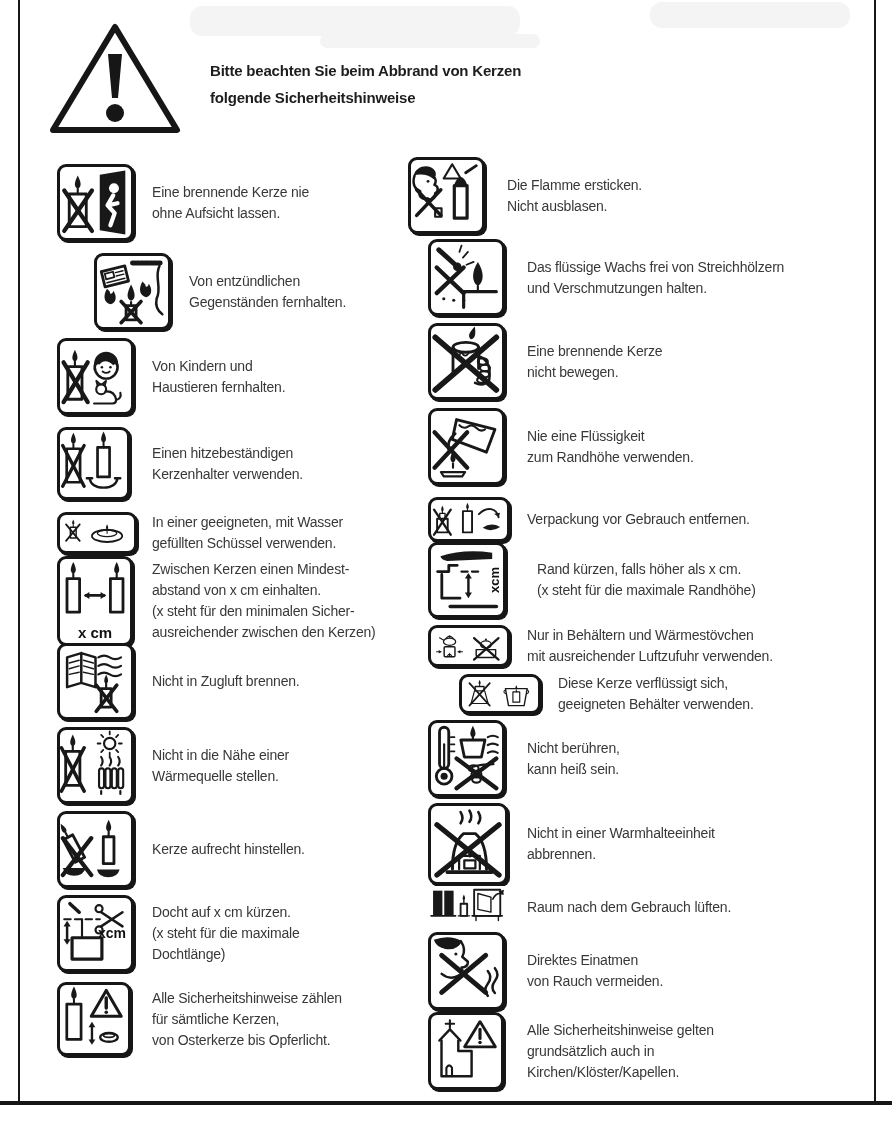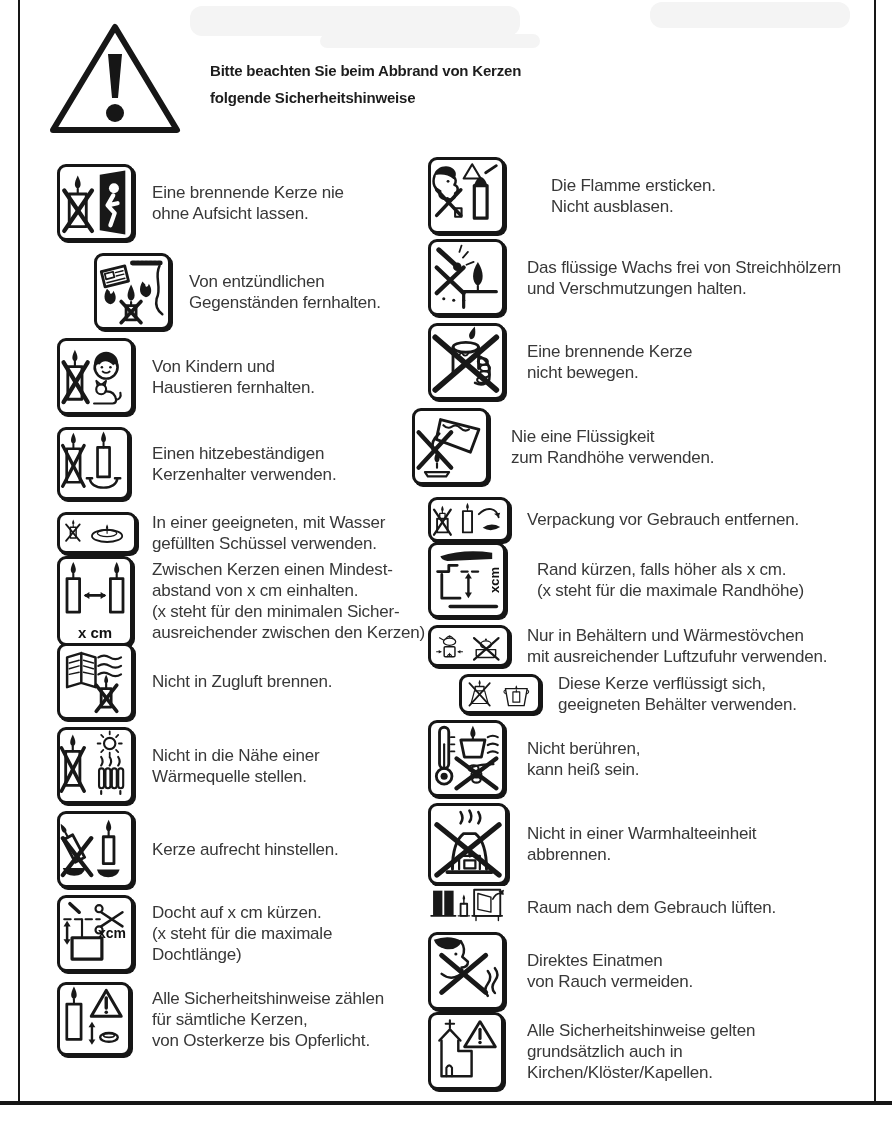--- a/index.html
+++ b/index.html
@@ -18,21 +18,21 @@
   .row{position:absolute;display:flex;align-items:center;}
   .icon-box{position:relative;flex:none;background:#fff;border:3px solid #161616;
             border-radius:9px;box-shadow:2px 2px 0 #161616;box-sizing:border-box;}
   .icon-box.noframe{border:none;border-radius:0;box-shadow:none;}
   .icon-box svg{position:absolute;left:0;top:0;width:100%;height:100%;display:block;}
   .icon-label{position:absolute;font-weight:bold;color:#111;white-space:nowrap;}
   .icon-label.bottom{left:0;right:0;bottom:2px;text-align:center;font-size:15px;}
   .icon-label.midright{right:5px;top:38%;font-size:14px;}
   .icon-label.rotright{right:-4px;top:50%;font-size:13px;
        transform:translateY(-50%) rotate(-90deg);}
-  .txt{font-size:17px;line-height:21px;color:#383838;letter-spacing:-0.2px;}
+  .txt{font-size:14px;line-height:21px;color:#383838;letter-spacing:-0.2px;}
   .txt .line{white-space:nowrap;}
 </style>
 </head>
 <body>
 
 <div id="page">
   <div class="smudge" style="left:190px;top:6px;width:330px;height:30px;"></div>
   <div class="smudge" style="left:650px;top:2px;width:200px;height:26px;"></div>
   <div class="smudge" style="left:320px;top:34px;width:220px;height:14px;"></div>
 
@@ -299,21 +299,21 @@
    <ellipse cx="72" cy="74" rx="8" ry="3" stroke-width="2.5"></ellipse>
             </g>
           </svg>
         </div>
         <div class="txt" style="margin-left: 21px;">
           <div class="line">Alle Sicherheitshinweise zählen</div>
           <div class="line">für sämtliche Kerzen,</div>
           <div class="line">von Osterkerze bis Opferlicht.</div>
         </div>
       </div>
-      <div class="row" style="left: 428px; top: 157px; gap: 24px;">
+      <div class="row" style="left: 408px; top: 157px;">
         <div class="icon-box" style="width: 77px; height: 77px;">
           <svg viewBox="0 0 100 100" preserveAspectRatio="xMidYMid meet">
       <g stroke="#181818" stroke-width="4" fill="none" stroke-linecap="round" stroke-linejoin="round">
               <path d="M4 22 C6 9 24 5 32 13 C37 18 35 25 32 27 C23 19 11 20 4 22 Z" fill="#181818" stroke="none"></path>
    <path d="M5 22 C1 34 6 42 13 44 C10 50 15 57 23 54 C28 58 35 54 34 47 C39 44 39 37 33 35 C36 31 35 26 32 24" stroke-width="3.5"></path>
    <circle cx="24" cy="30" r="2" fill="#181818" stroke="none"></circle>
    <line x1="8" y1="42" x2="42" y2="78" stroke-width="5"></line>
               <line x1="42" y1="42" x2="8" y2="78" stroke-width="5"></line>
    <rect x="34" y="68" width="9" height="12" stroke-width="3"></rect>
    <path d="M58 6 L70 26 L46 26 Z" stroke-width="3"></path>
@@ -369,21 +369,21 @@
    <line x1="6" y1="16" x2="92" y2="90" stroke-width="8"></line>
               <line x1="92" y1="16" x2="6" y2="90" stroke-width="8"></line>
             </g>
           </svg>
         </div>
         <div class="txt" style="margin-left: 22px;">
           <div class="line">Eine brennende Kerze</div>
           <div class="line">nicht bewegen.</div>
         </div>
       </div>
-      <div class="row" style="left: 412px; top: 408px; justify-content: space-between;">
+      <div class="row" style="left: 428px; top: 408px; justify-content: space-between;">
         <div class="icon-box" style="width: 77px; height: 77px;">
           <svg viewBox="0 0 100 100" preserveAspectRatio="xMidYMid meet">
       <g stroke="#181818" stroke-width="4" fill="none" stroke-linecap="round" stroke-linejoin="round">
               <path d="M36 12 L90 26 L78 58 L30 40 Z" stroke-width="4"></path>
    <path d="M40 20 q6 6 12 2 q6 -4 12 2 q6 6 12 2" stroke-width="3"></path>
    <path d="M34 32 Q22 42 25 54" stroke-width="4"></path>
    <line x1="5" y1="30" x2="51" y2="80" stroke-width="6"></line>
               <line x1="51" y1="30" x2="5" y2="80" stroke-width="6"></line>
    <path d="M31 56 C26.2 65.6 26.2 70.4 31 72.8 C35.8 70.4 35.8 65.6 31 56 Z" fill="#181818" stroke="none"></path> 
               <line x1="31" y1="74" x2="31" y2="80" stroke-width="3"></line>

